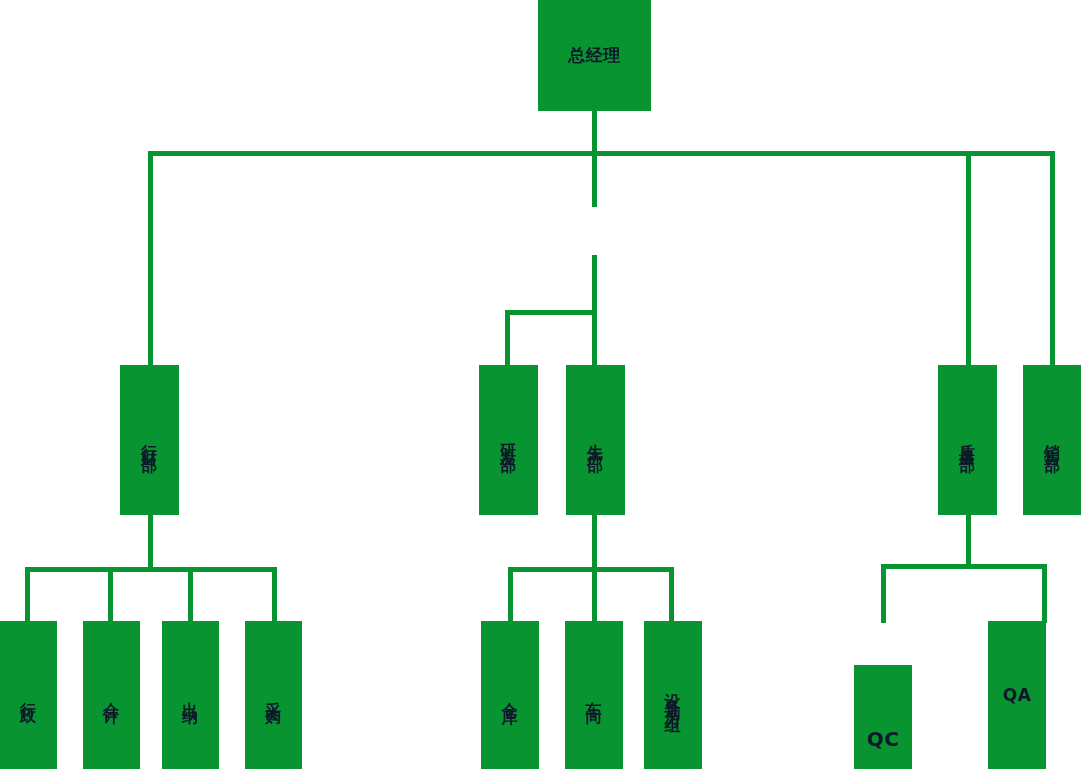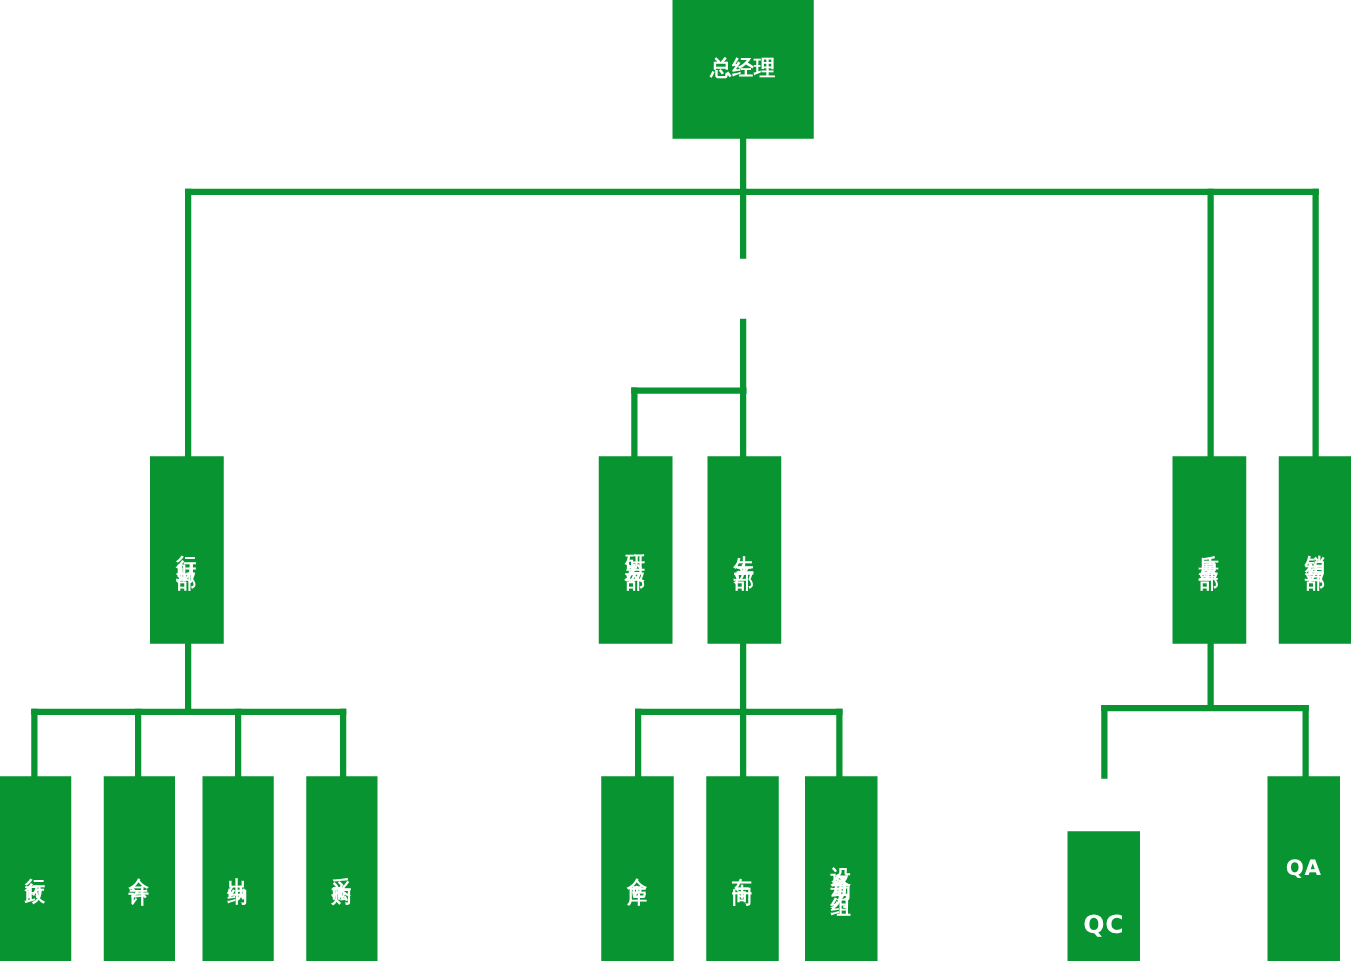--- a/index.html
+++ b/index.html
@@ -13,21 +13,21 @@
   #chart-root {
     position: relative;
     width: 1081px;
     height: 769px;
     overflow: hidden;
     background: #ffffff;
   }
   .org-box {
     position: absolute;
     background: #089430;
-    color: #ffffff;
+    color: #0f172a;
     box-sizing: border-box;
     display: flex;
     align-items: center;
     justify-content: center;
     text-align: center;
     line-height: 1.32;
     font-weight: bold;
     letter-spacing: 0.5px;
   }
   .org-box.vertical {
@@ -130,17 +130,17 @@
   <div class="org-box vertical" style="left:565px; top:621px; width:58px; height:148px; font-size:16px;">
     <span class="lbl">车间</span>
   </div>
   <div class="org-box vertical" style="left:644px; top:621px; width:58px; height:148px; font-size:16px;">
     <span class="lbl">设备动力组</span>
   </div>
 
   <div class="org-box horizontal" style="left:854px; top:621px; width:58px; height:148px; font-size:20px;margin-top:44px;">
     <span class="lbl">QC</span>
   </div>
-  <div class="org-box horizontal" style="left:1014px; top:621px; width:58px; height:148px; font-size:17px;">
+  <div class="org-box horizontal" style="left:988px; top:621px; width:58px; height:148px; font-size:17px;">
     <span class="lbl">QA</span>
   </div>
 
 </div>
 
 </body></html>

